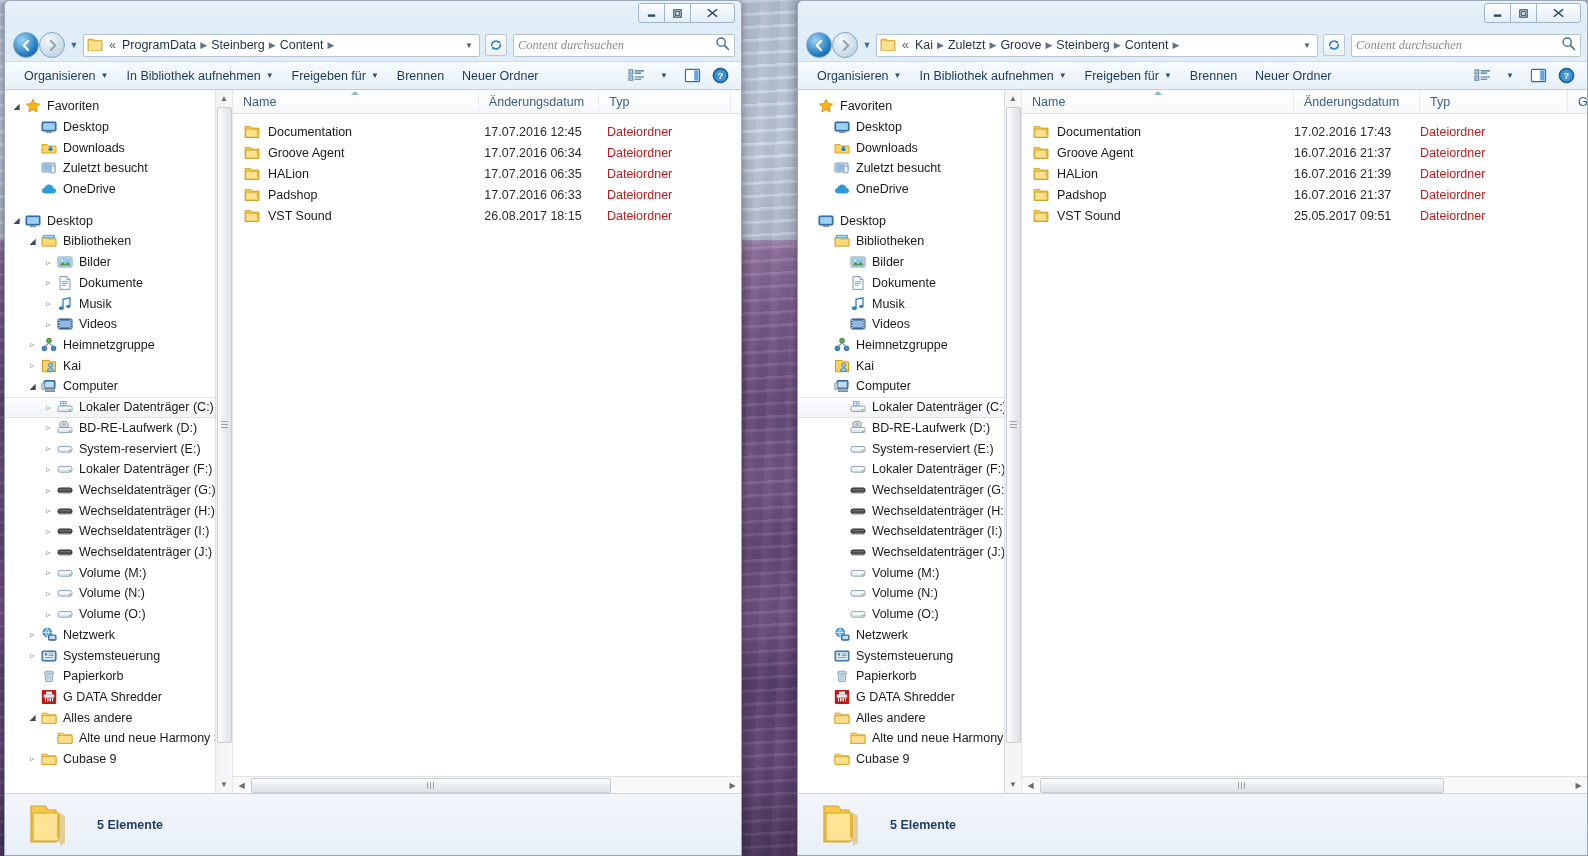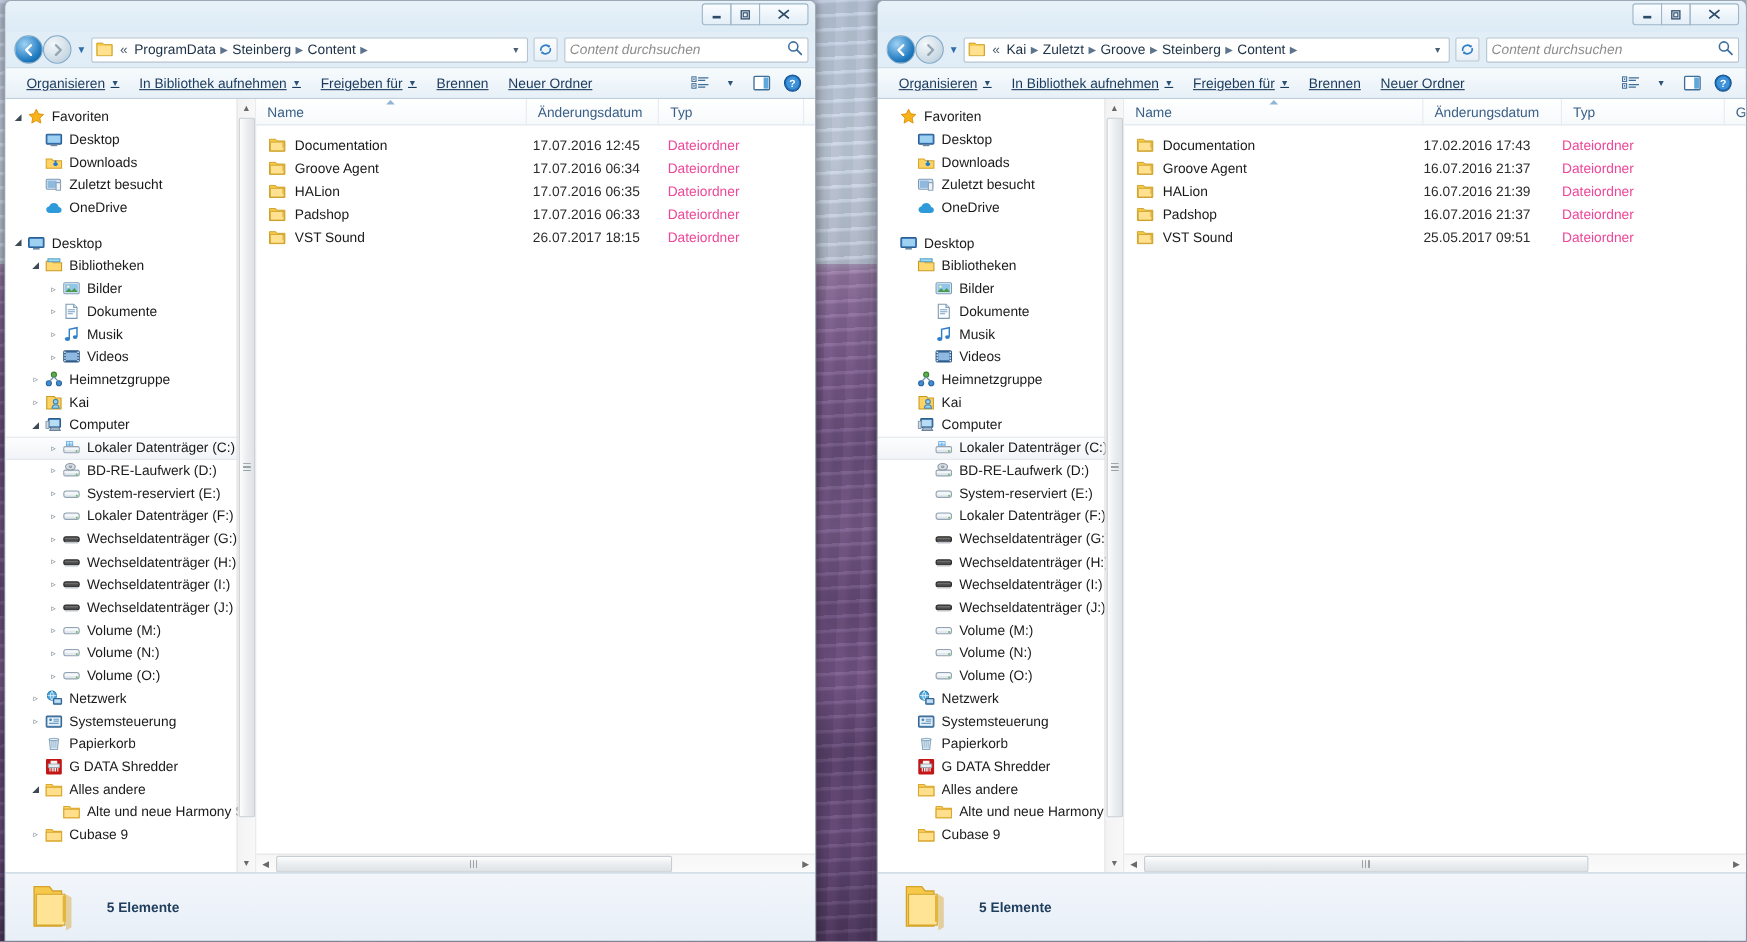--- a/index.html
+++ b/index.html
@@ -104,32 +104,32 @@
     border:1px solid #bcc9d4; border-radius:2px;
     background: linear-gradient(to bottom,#fcfdfe,#e9f0f6);
     display:flex; align-items:center; justify-content:center; cursor:pointer;
   }
   .searchbox {
     width: 222px; height: 23px; margin-left: 4px; flex:none;
     background:#fff; border:1px solid #b5c4d0; border-radius:2px;
     display:flex; align-items:center; padding: 0 4px;
     font-size: 12.5px;
   }
-  .searchbox .ph { flex:1; color:#8d8d8d; font-style:italic; }
+  .searchbox .ph { flex:1; color:#8d8d8d; font-style:italic;font-family:Liberation Serif, serif; }
   .win-right .searchbox { width: 230px; }
 
   .toolbar {
     height: 29px; flex:none; position:relative; z-index:2;
     background: linear-gradient(to bottom,#f7fbfd,#e7f0f7);
     border-top: 1px solid #cfdce6;
     border-bottom: 1px solid #bfcedb;
     display:flex; align-items:center; padding-left: 10px; gap: 0;
     font-size: 12.5px; color:#1a3a5c;
   }
-  .tbitem { padding: 4px 9px; border-radius:2px; cursor:pointer; white-space:nowrap; display:flex; align-items:center; gap:5px;text-decoration:underline;}
+  .tbitem { padding: 4px 9px; border-radius:2px; cursor:pointer; white-space:nowrap; display:flex; align-items:center; gap:5px;}
   .caret { font-size:8px; color:#2b5377; }
   .tb-right { margin-left:auto; display:flex; align-items:center; padding-right: 8px; gap:2px;}
   .tbicon { width:26px; height:23px; display:flex; align-items:center; justify-content:center; cursor:pointer; border-radius:2px;}
 
   
   .content {
     flex: 1; display:flex; min-height:0;
     background:#fff; position:relative; z-index:2;
   }
   .navpane {
@@ -197,21 +197,21 @@
   .win-right .c-name { width: 272px; }
   .win-right .c-date { width: 126px; }
   .win-right .c-type { width: 148px; }
 
   .rows { flex:1; overflow:hidden; padding-top: 7px; }
   .frow { height: 21px; display:flex; align-items:center; font-size:12.5px; color:#1a1a1a; cursor:pointer;}
   .f-name { width:262px; display:flex; align-items:center; padding-left:11px; }
   .win-right .f-name { width:272px; }
   .f-date { width:128px; color:#2b2b2b; }
   .win-right .f-date { width:126px; }
-  .f-type { width:140px; color:#ec4899; }
+  .f-type { width:140px; color:#b91c1c; }
   .win-right .f-type { width:148px; }
   .foldericon { width:17px; height:14px; margin-right:7px; flex:none; }
 
   
   .hscroll {
     height:17px; flex:none; display:flex; align-items:center;
     background: linear-gradient(to bottom,#f6f6f6,#fbfbfb);
     border-top:1px solid #e2e2e2;
   }
   .hs-arrow { width:17px; height:17px; display:flex;align-items:center;justify-content:center;color:#6a6a6a;font-size:8px;cursor:pointer;}
@@ -802,21 +802,21 @@
     </div>
           <div class="frow">
       <div class="f-name">
         <span class="foldericon"><svg width="17" height="14" viewBox="0 0 17 14">
                   <path d="M1 1.6h5.6l1.2 1.5H15v9.4H1z" fill="#f7c944" stroke="#c79c22" stroke-width=".8"></path>
                   <path d="M1.8 4.2h12.4v7.9H1.8z" fill="#ffe18f" stroke="#c79c22" stroke-width=".7"></path>
                   <rect x="12.4" y="4.6" width="1.6" height="4.6" fill="#d9a82c" opacity=".5"></rect>
                 </svg></span>
         <span>VST Sound</span>
       </div>
-      <div class="f-date">26.07.2017 18:15</div>
+      <div class="f-date">26.08.2017 18:15</div>
       <div class="f-type">Dateiordner</div>
     </div>
         </div>
       <div class="hscroll">
         <div class="hs-arrow">◀</div>
         <div class="hs-track">
           <div class="hs-thumb">
               <span class="hgrip"></span>
             </div>
         </div>

